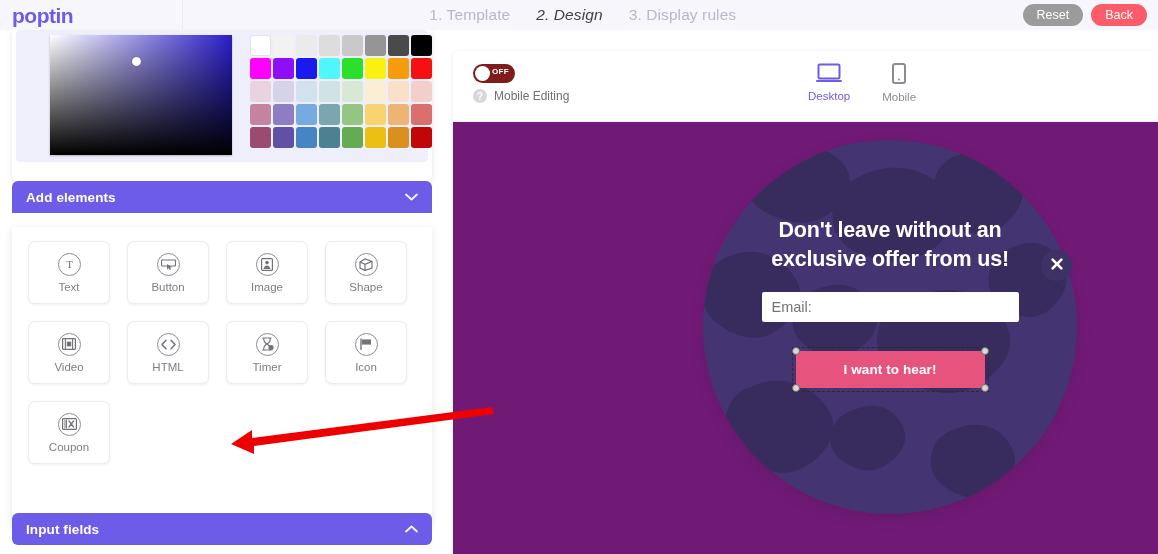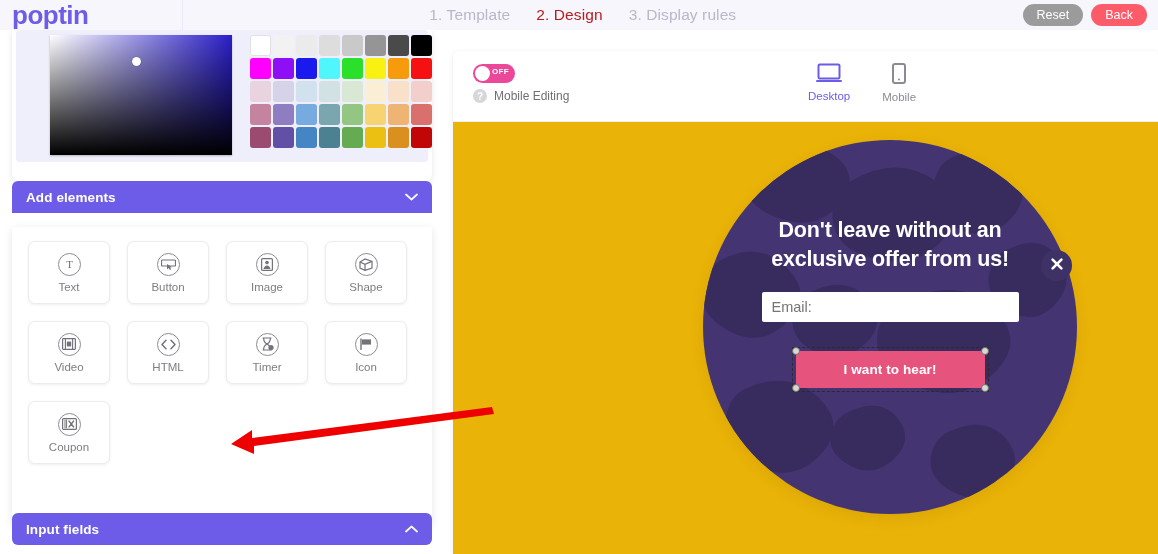--- a/index.html
+++ b/index.html
@@ -15,29 +15,29 @@
   .topbar {
     position: absolute; left: 0; top: 0; width: 1158px; height: 30px;
     background: #f7f6fc;
     display: flex; align-items: center;
   }
   .logo-zone {
     width: 183px; height: 30px; display: flex; align-items: center;
     padding-left: 12px; border-right: 1px solid #eceaf6;
   }
   .logo-text {
-    font-size: 26px; font-weight: 700; color: #6c5ce7;
+    font-size: 21px; font-weight: 700; color: #6c5ce7;
     letter-spacing: -0.5px; line-height: 1;
   }
   .steps {
     flex: 1; display: flex; align-items: center; justify-content: center;
     gap: 26px; height: 30px; margin-left: -40px;
   }
   .step { font-size: 15.5px; color: #b9b7c9; letter-spacing: 0.1px; }
-  .step.active { color: #b91c1c; }
+  .step.active { color: #404040; font-style: italic; }
   .topbtns {
     display: flex; align-items: center; gap: 8px;
     padding-right: 11px;
   }
   .btn-pill {
     border: none; border-radius: 12px; height: 22px;
     padding: 0 14px; font-size: 12.5px; color: #ffffff;
     font-family: "Liberation Sans", sans-serif; cursor: pointer;
   }
   .btn-reset { background: #9b9b9b; }
@@ -144,21 +144,21 @@
     box-shadow: 0 1px 5px rgba(0,0,0,0.09);
     overflow: hidden;
   }
   .editor-toolbar {
     position: relative; width: 705px; height: 71px; background: #ffffff;
     border-bottom: 1px solid #f0f0f0;
   }
   .mobile-edit { position: absolute; left: 20px; top: 13px; }
   .toggle {
     width: 42px; height: 19px; border-radius: 10px;
-    background: #ec4899; position: relative; cursor: pointer;
+    background: #7f1d1d; position: relative; cursor: pointer;
   }
   .toggle .knob {
     position: absolute; left: 2px; top: 2px;
     width: 15px; height: 15px; border-radius: 50%; background: #fff;
   }
   .toggle .tg-label {
     position: absolute; right: 6px; top: 3px;
     font-size: 8px; color: #ffffff; font-weight: 700; letter-spacing: 0.3px;
   }
   .me-row { display: flex; align-items: center; gap: 7px; margin-top: 6px; }
@@ -176,21 +176,21 @@
     display: flex; gap: 32px;
   }
   .device {
     display: flex; flex-direction: column; align-items: center; gap: 3px;
     cursor: pointer; color: #8b8b93;
   }
   .device.active { color: #6c5ce7; }
   .device .dlabel { font-size: 11.5px; }
 
   .stage {
-    position: relative; width: 705px; height: 432px; background: #eab308;
+    position: relative; width: 705px; height: 432px; background: #701a75;
   }
   .popup-circle {
     position: absolute; left: 250px; top: 18px;
     width: 374px; height: 374px; border-radius: 50%;
     background: #443572; overflow: hidden;
     box-shadow: 0 4px 16px rgba(0,0,0,0.08);
   }
   .popup-circle .blobs { position: absolute; inset: 0; }
   .popup-inner {
     position: absolute; inset: 0;

